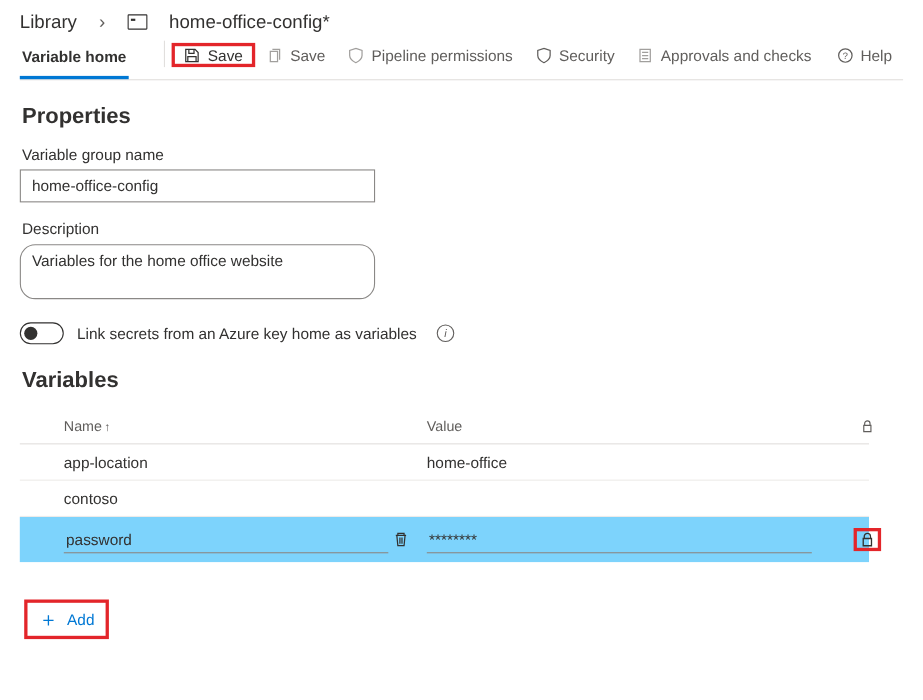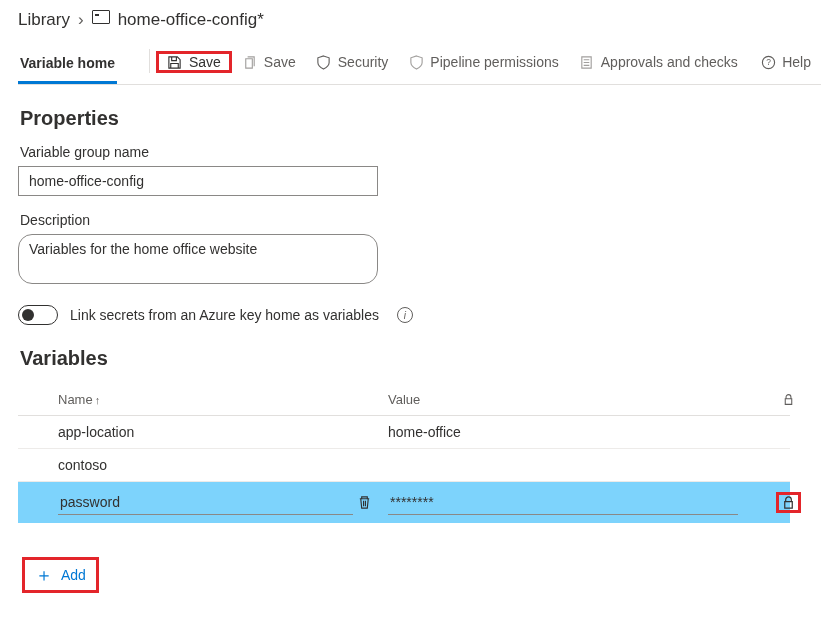--- a/index.html
+++ b/index.html
@@ -8,21 +8,21 @@
     font-size: 14px;
     color: #323130;
     background: #fff;
     width: 839px;
     height: 636px;
     overflow: hidden;
   }
   .page { padding: 10px 18px 0 18px; }
 
   
-  .breadcrumb { display: flex; align-items: flex-start; gap: 8px; font-size: 17px; color: #323130; margin-bottom: 16px; }
+  .breadcrumb { display: flex; align-items: center; gap: 20px; font-size: 17px; color: #323130; margin-bottom: 4px; }
   .breadcrumb .sep { color: #605e5c; }
   .breadcrumb .icon-box { width: 18px; height: 14px; border: 1.3px solid #323130; border-radius: 1px; position: relative; display: inline-block; }
   .breadcrumb .icon-box::before { content:""; position:absolute; top:3px; left:2px; width:4px; height:2px; background:#323130; }
 
   
   .toolbar { display: flex; align-items: center; border-bottom: 1px solid #e1dfdd; padding-bottom: 0; }
   .tab-label {
     font-size: 14px; font-weight: 600; color: #323130; padding: 8px 2px 10px 2px; margin-right: 20px;
     border-bottom: 3px solid #0078d4;
   }
@@ -33,21 +33,21 @@
   }
   .tbtn.hl { border: 3px solid #e3252a; padding: 0 8px; color:#323130; }
   .tbtn .ic { width:16px; height:16px; display:inline-flex; align-items:center; justify-content:center; }
   .spacer { flex: 1; }
   svg { display:block; }
 
   
   h2.section { font-size: 20px; font-weight: 600; margin: 22px 0 14px 2px; }
   .field-label { font-size: 14px; color: #323130; margin: 4px 0 6px 2px; }
   .text-input {
-    width: 360px; border: 1px solid #8a8886; padding: 6px 10px; font-size: 14px; font-family: inherit;
+    width: 323px; border: 1px solid #8a8886; padding: 6px 10px; font-size: 14px; font-family: inherit;
     color: #323130; background:#fff;
   }
   .text-area { height: 50px; resize: none; border-radius: 14px; }
   .desc-block { margin-top: 16px; }
 
   
   .toggle-row { display:flex; align-items:center; gap: 12px; margin-top: 18px; }
   .toggle {
     width: 40px; height: 20px; border: 1px solid #323130; border-radius: 10px; position: relative; background:#fff;
   }
@@ -117,33 +117,33 @@
         <svg width="15" height="15" viewBox="0 0 16 16">
             <path fill="none" stroke="#a19f9d" stroke-width="1.2" d="M4 4h7v10H4z M6 2h7v10"></path>
           </svg>
       </span>
       <span>Save</span>
     </div>
 
     <div class="tbtn">
       <span class="ic">
         <svg width="15" height="15" viewBox="0 0 16 16">
+            <path fill="none" stroke="#a19f9d" stroke-width="1.2" d="M8 1l6 2v5c0 4-6 7-6 7s-6-3-6-7V3z"></path>
+          </svg>
+      </span>
+      <span>Pipeline permissions</span>
+    </div>
+
+    <div class="tbtn">
+      <span class="ic">
+        <svg width="15" height="15" viewBox="0 0 16 16">
             <path fill="none" stroke="#605e5c" stroke-width="1.2" d="M8 1l6 2v5c0 4-6 7-6 7s-6-3-6-7V3z"></path>
           </svg>
       </span>
       <span>Security</span>
-    </div>
-
-    <div class="tbtn">
-      <span class="ic">
-        <svg width="15" height="15" viewBox="0 0 16 16">
-            <path fill="none" stroke="#a19f9d" stroke-width="1.2" d="M8 1l6 2v5c0 4-6 7-6 7s-6-3-6-7V3z"></path>
-          </svg>
-      </span>
-      <span>Pipeline permissions</span>
     </div>
 
     <div class="tbtn">
       <span class="ic">
         <svg width="15" height="15" viewBox="0 0 16 16">
             <path fill="none" stroke="#a19f9d" stroke-width="1.2" d="M3 2h10v12H3z M5 5h6 M5 8h6 M5 11h6"></path>
           </svg>
       </span>
       <span>Approvals and checks</span>
     </div>

